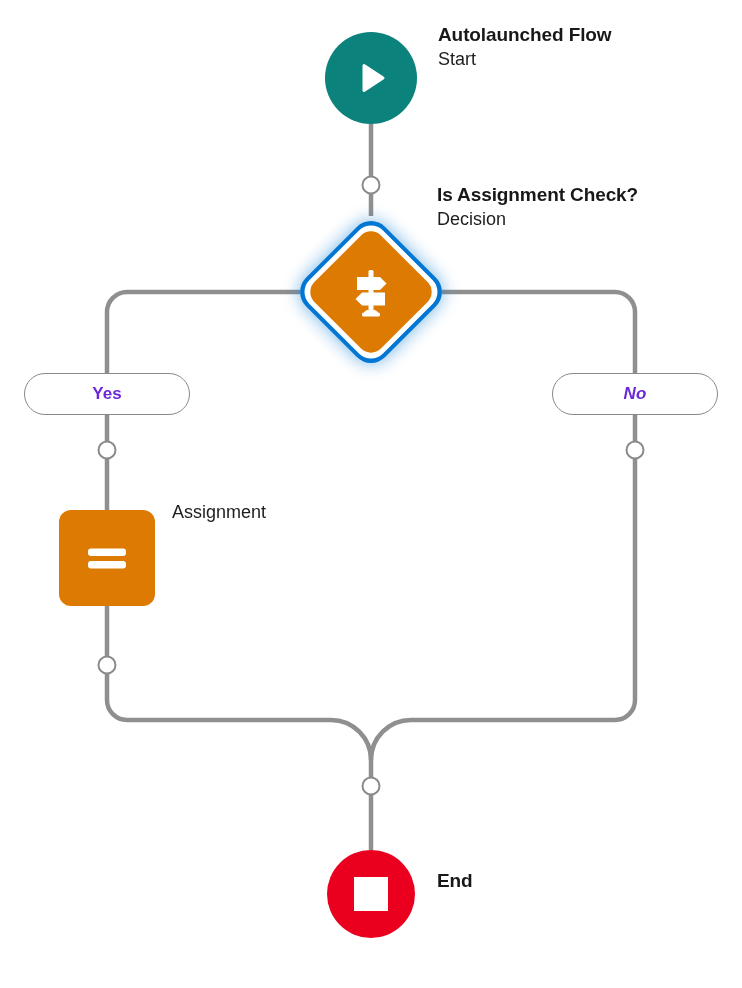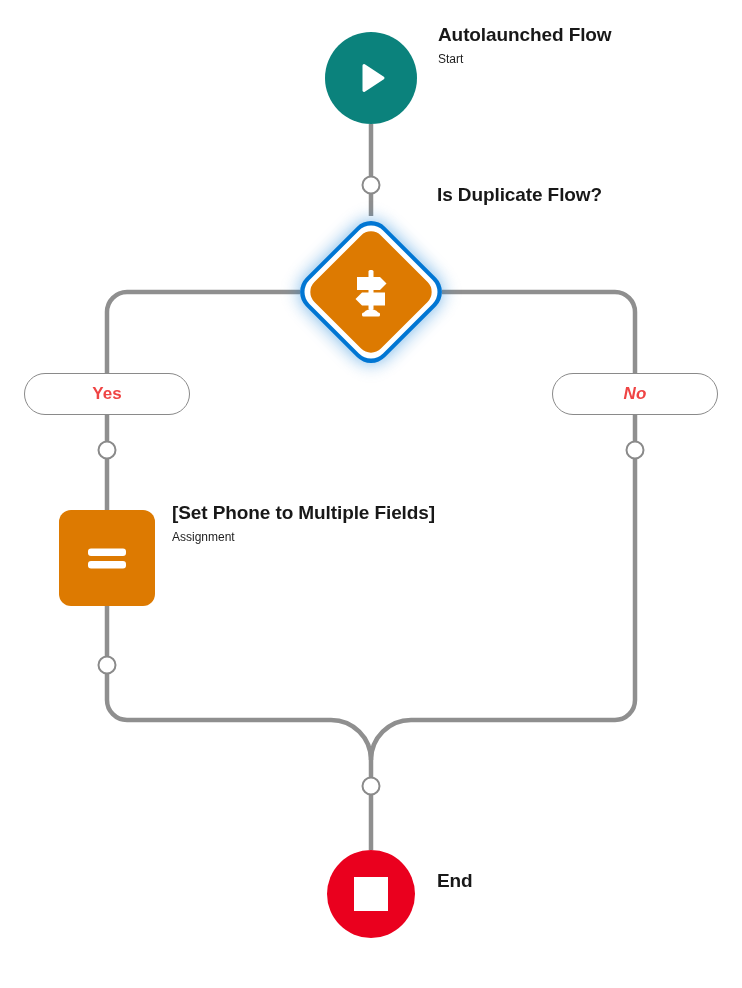--- a/index.html
+++ b/index.html
@@ -135,39 +135,39 @@
     height: 42px;
     box-sizing: border-box;
     border: 1.6px solid #8a8a8a;
     border-radius: 21px;
     background: #ffffff;
     display: flex;
     align-items: center;
     justify-content: center;
     font-size: 17px;
     font-weight: bold;
-    color: #ef4444;
+    color: #6d28d9;
     letter-spacing: 0.1px;
   }
 
   
   .label-block {
     position: absolute;
     z-index: 4;
     white-space: nowrap;
   }
   .label-title {
     font-size: 19px;
     font-weight: bold;
     color: #181818;
     line-height: 25px;
     letter-spacing: -0.1px;
   }
   .label-sub {
-    font-size: 12px;
+    font-size: 18px;
     font-weight: normal;
     color: #1d1d1d;
     line-height: 25px;
   }
 </style>
 </head>
 <body>
 
 <div id="canvas">
 
@@ -228,36 +228,36 @@
 
       <path d="M14 13 H37 L43.5 19.5 L37 26 H14 Z" fill="#ffffff"></path>
 
       <path d="M42 28.5 H19 L12.5 35 L19 41.5 H42 Z" fill="#ffffff"></path>
 
       <path d="M20.5 50.5 q0.5 -5 7.5 -5 q7 0 7.5 5 Z" fill="#ffffff"></path>
       <rect x="19" y="48.5" width="18" height="4" rx="1.6" fill="#ffffff"></rect>
     </svg>
   </div>
   <div class="label-block" style="left:437px; top:182px;">
-    <div class="label-title">Is Duplicate Flow?</div>
+    <div class="label-title">Is Assignment Check?</div>
+    <div class="label-sub">Decision</div>
   </div>
 
   <div class="pill" style="left:24px; top:373px; width:166px;">Yes</div>
   <div class="pill" style="left:552px; top:373px; width:166px;font-style:italic;">No</div>
 
   <div class="node" style="left:59px; top:510px;">
     <div class="assign-box">
       <svg width="52" height="52" viewBox="0 0 52 52">
         <rect x="7" y="16.5" width="38" height="7.5" rx="3" fill="#ffffff"></rect>
         <rect x="7" y="29" width="38" height="7.5" rx="3" fill="#ffffff"></rect>
       </svg>
     </div>
   </div>
   <div class="label-block" style="left:172px; top:500px;">
-    <div class="label-title">[Set Phone to Multiple Fields]</div>
     <div class="label-sub">Assignment</div>
   </div>
 
   <div class="node" style="left:327px; top:850px;">
     <div class="end-circle">
       <div class="end-square"></div>
     </div>
   </div>
   <div class="label-block" style="left:437px; top:868px;">
     <div class="label-title">End</div>

